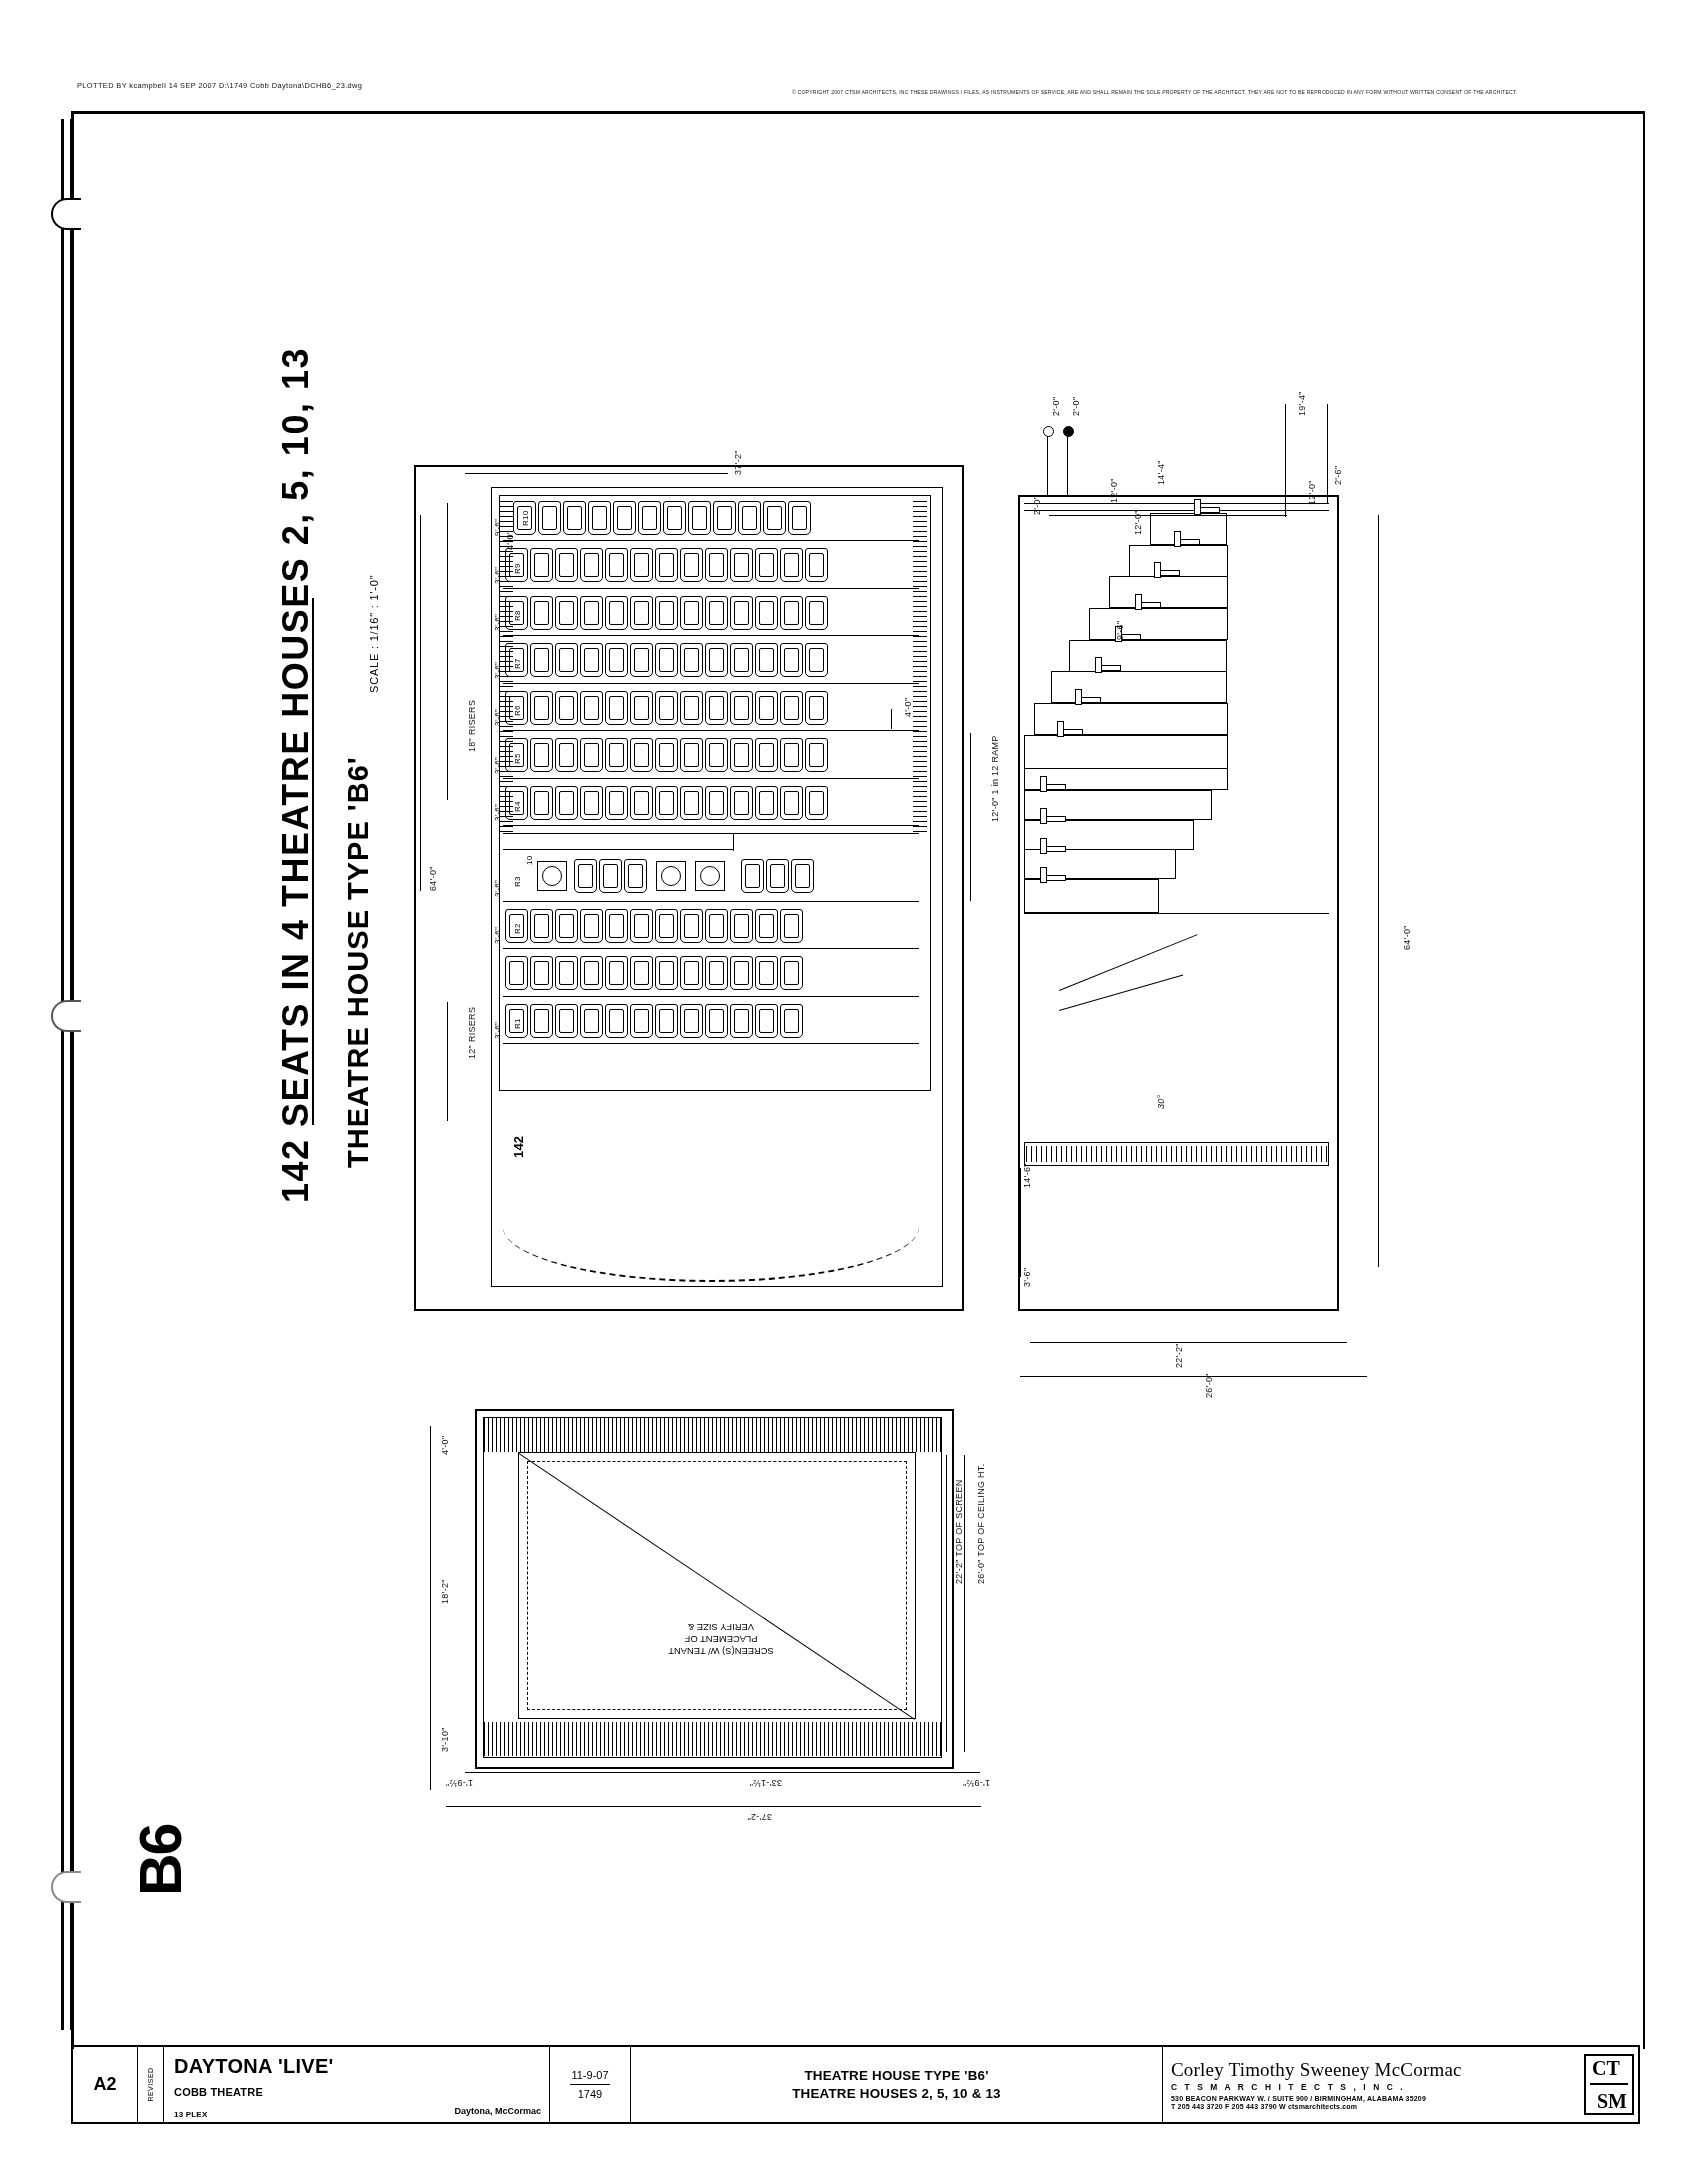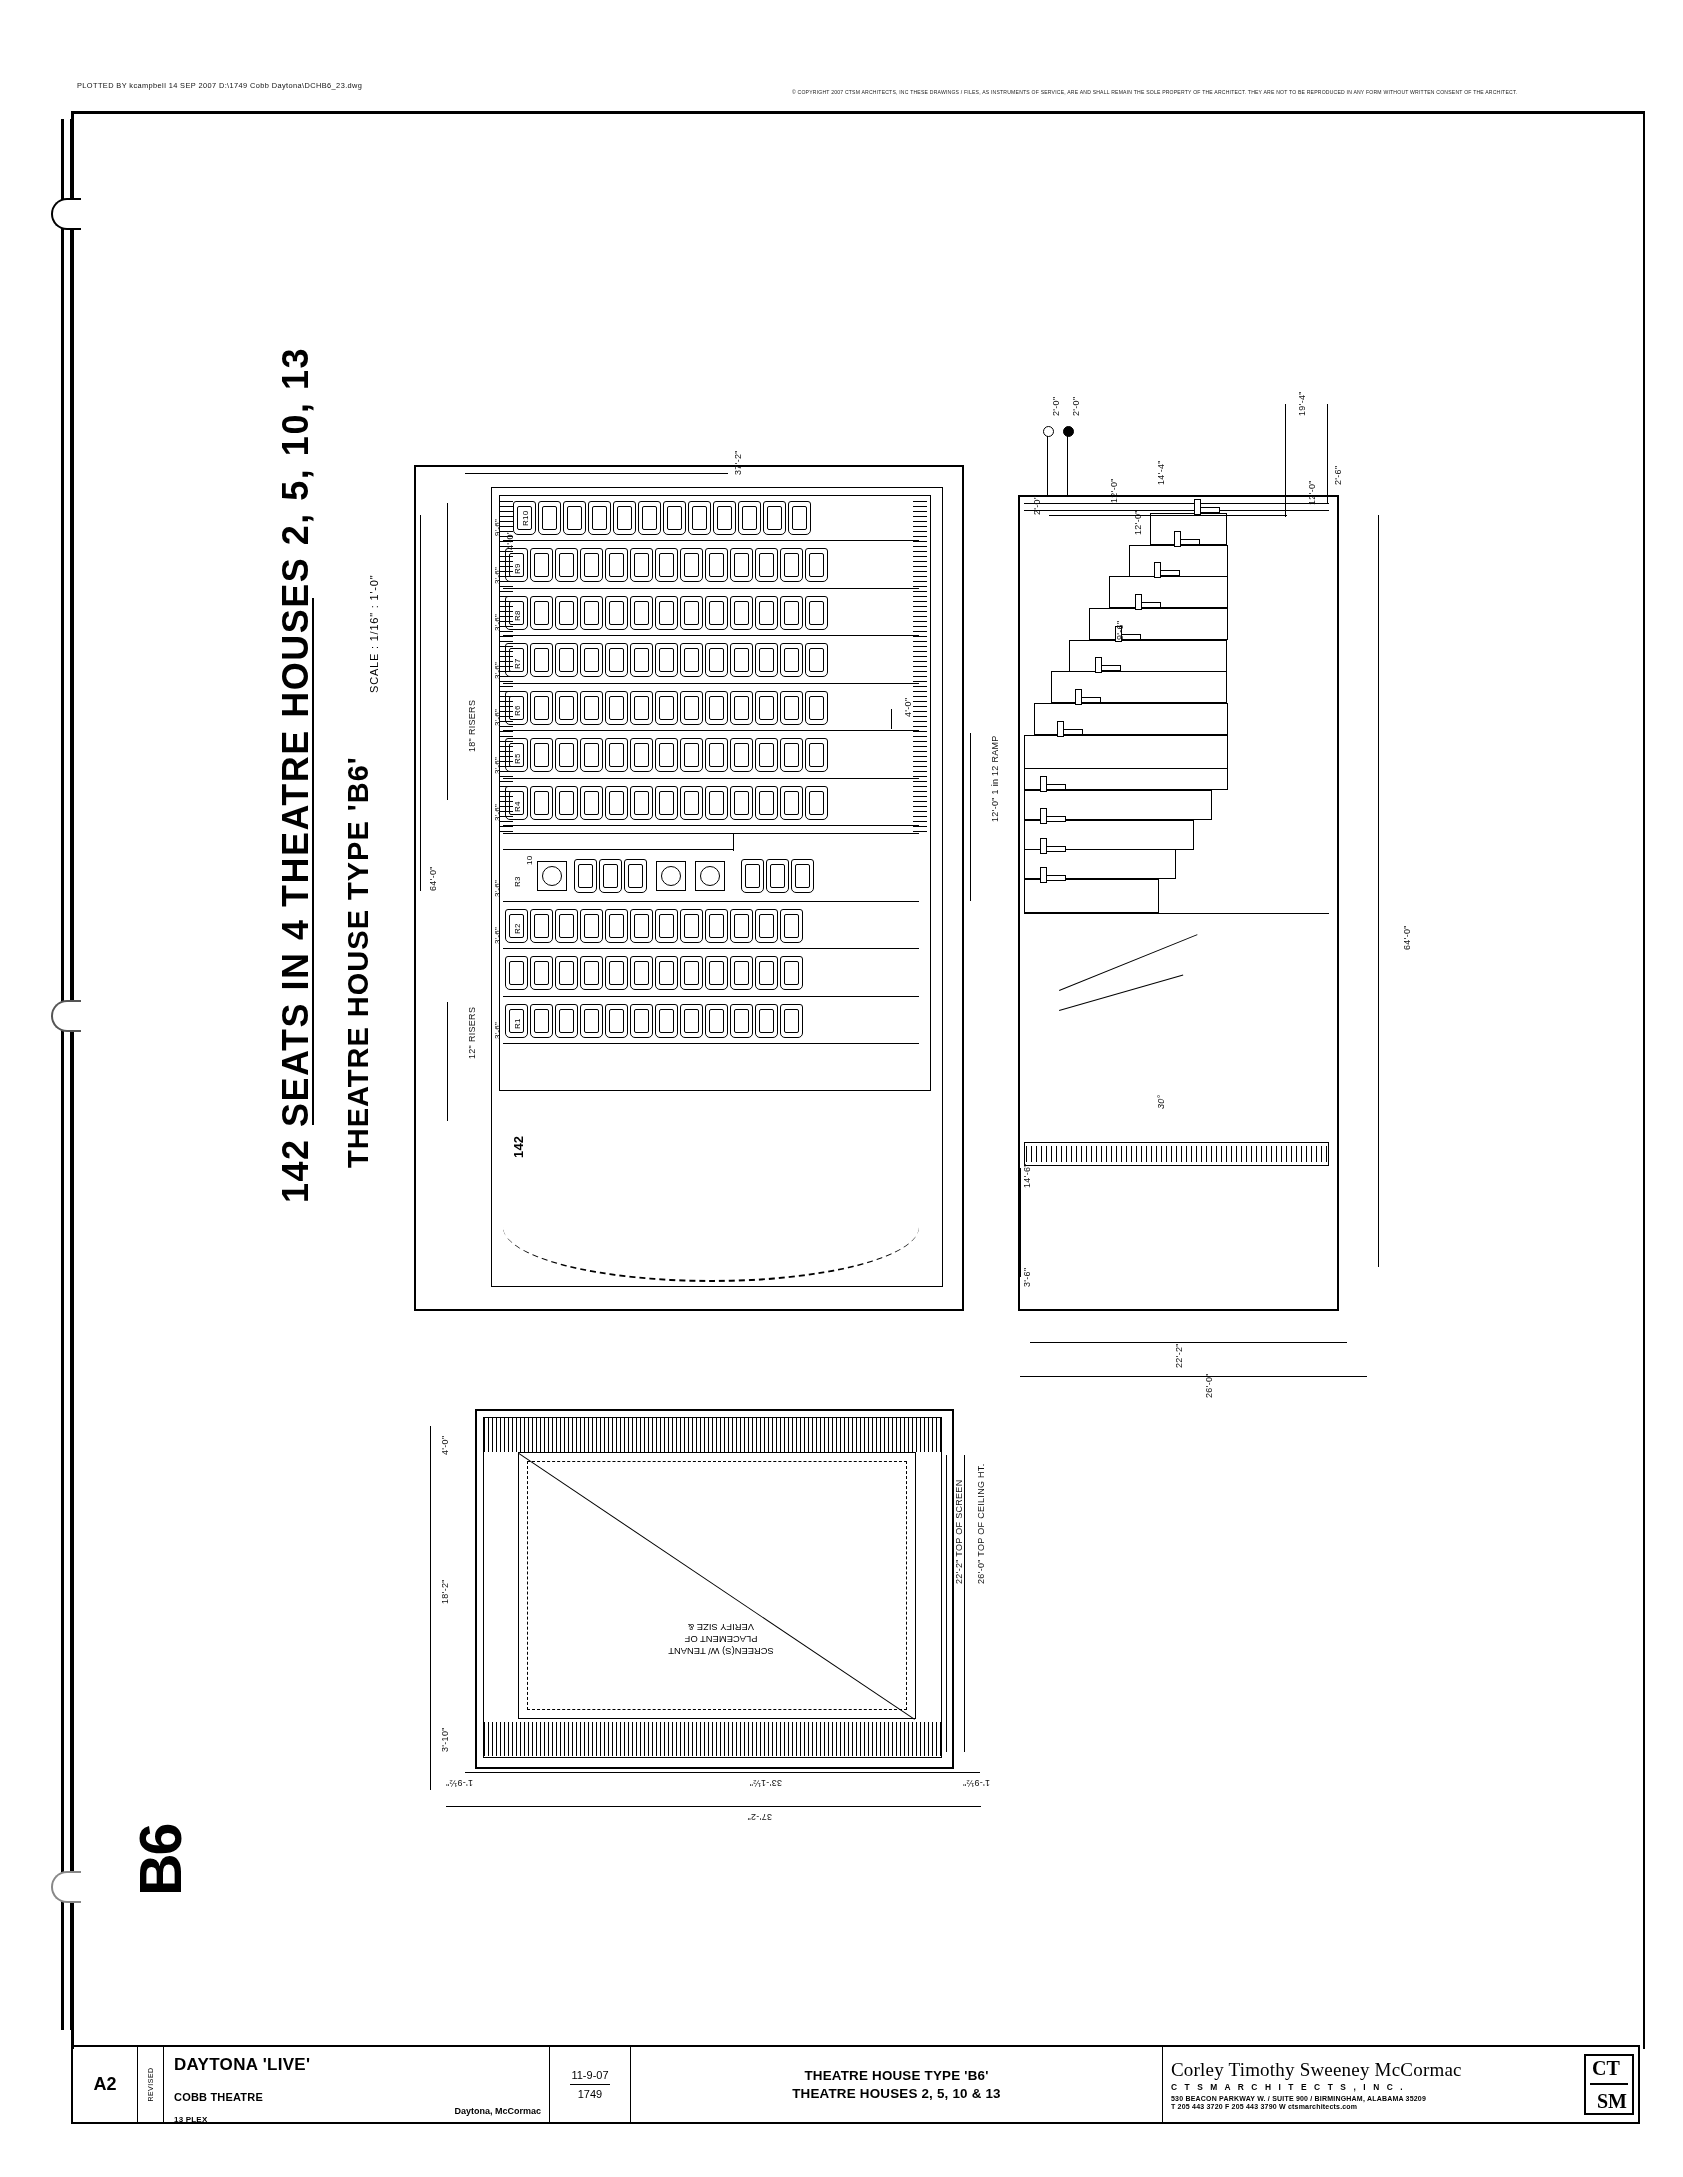--- a/index.html
+++ b/index.html
@@ -363,22 +363,22 @@
     font-size: 7px;
     transform: rotate(-90deg);
     white-space: nowrap;
     letter-spacing: 0.5px;
   }
   .tb-client {
     width: 386px;
     border-right: 1.5px solid #000;
     padding: 8px 0 0 10px;
   }
-  .tb-client .l1 { font-size: 17px; font-weight: 700; letter-spacing: 0.3px; }
-  .tb-client .l2 { font-size: 11px; font-weight: 700; margin-top: 16px; letter-spacing: 0.2px;}
+  .tb-client .l1 { font-size: 20px; font-weight: 700; letter-spacing: 0.3px; }
+  .tb-client .l2 { font-size: 11px; font-weight: 700; margin-top: 8px; letter-spacing: 0.2px;}
   .tb-client .l3 { font-size: 8px; font-weight: 700; margin-top: 12px; letter-spacing: 0.2px;}
   .tb-client .loc {
     position: absolute;
     right: 8px; bottom: 6px;
     font-size: 9px; font-weight: 700;
   }
   .tb-date {
     width: 81px;
     border-right: 1.5px solid #000;
     display: flex; flex-direction: column;

